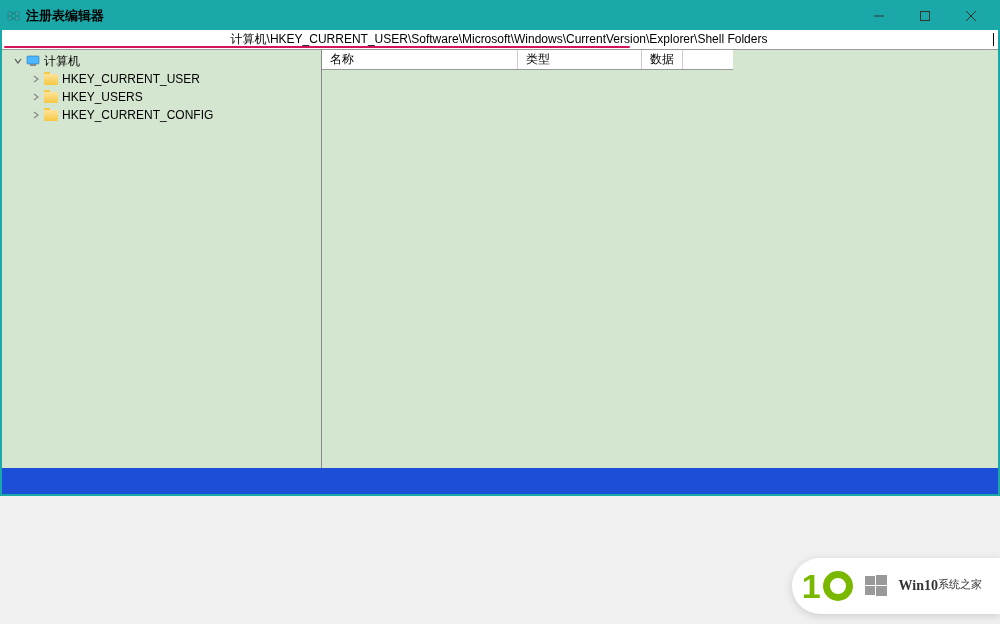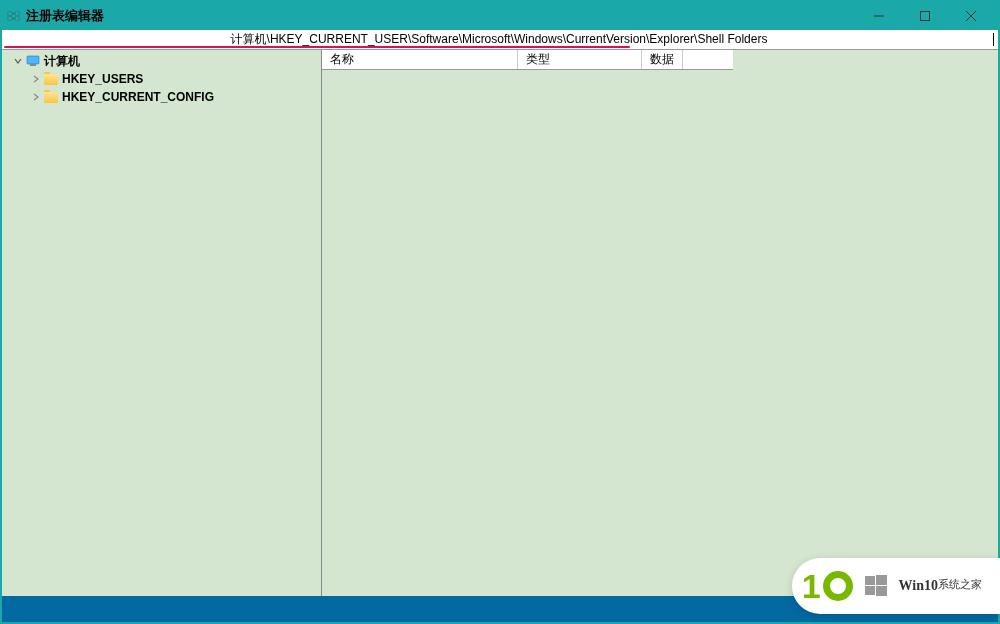--- a/index.html
+++ b/index.html
@@ -7,22 +7,22 @@
       font-family: "Microsoft YaHei", "Segoe UI", sans-serif;
       font-size: 13px;
       background: #f0f0f0;
       width: 1000px;
       height: 624px;
       overflow: hidden;
       position: relative;
     }
     .window {
       width: 1000px;
-      height: 624px;
-      background: #0369a1;
+      height: 496px;
+      background: #1d4ed8;
       border: 2px solid #1ba8a8;
       position: relative;
     }
     .titlebar {
       height: 28px;
       background: #1ba8a8;
       display: flex;
       align-items: center;
       padding: 0 4px;
       color: #000;
@@ -95,21 +95,20 @@
     .content {
       display: flex;
       height: calc(100% - 28px - 26px - 20px);
     }
     .tree-panel {
       width: 320px;
       background: #d4e6cf;
       border-right: 1px solid #888;
       padding-top: 2px;
       overflow: auto;
-      font-weight: bold;
     }
     .tree-root {
       padding-left: 10px;
     }
     .tree-node {
       display: flex;
       align-items: center;
       height: 18px;
       font-size: 12px;
       color: #000;
@@ -296,20 +295,29 @@
           <span>计算机</span>
         </div>
         <div class="tree-children">
           <div class="tree-node">
             <span class="tree-expander">
                 <svg width="8" height="8" viewBox="0 0 8 8">
                   <path d="M2 1 L6 4 L2 7" fill="none" stroke="#888" stroke-width="1.2"></path>
                 </svg>
               </span>
             <span class="folder-icon"></span>
+            <span>HKEY_CURRENT_USER</span>
+          </div>
+          <div class="tree-node">
+            <span class="tree-expander">
+                <svg width="8" height="8" viewBox="0 0 8 8">
+                  <path d="M2 1 L6 4 L2 7" fill="none" stroke="#888" stroke-width="1.2"></path>
+                </svg>
+              </span>
+            <span class="folder-icon"></span>
             <span>HKEY_USERS</span>
           </div>
           <div class="tree-node">
             <span class="tree-expander">
                 <svg width="8" height="8" viewBox="0 0 8 8">
                   <path d="M2 1 L6 4 L2 7" fill="none" stroke="#888" stroke-width="1.2"></path>
                 </svg>
               </span>
             <span class="folder-icon"></span>
             <span>HKEY_CURRENT_CONFIG</span>

